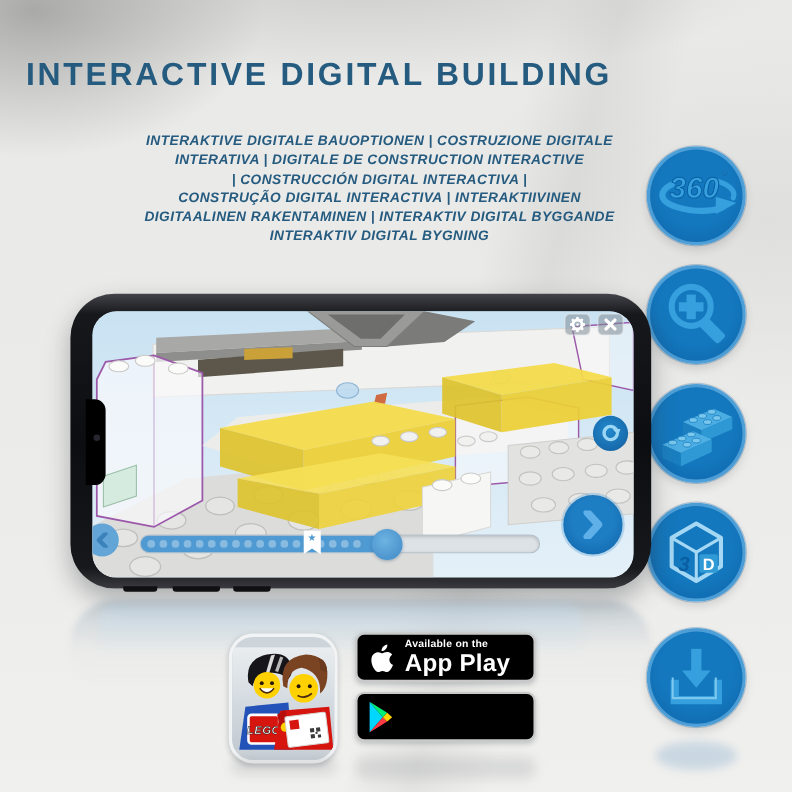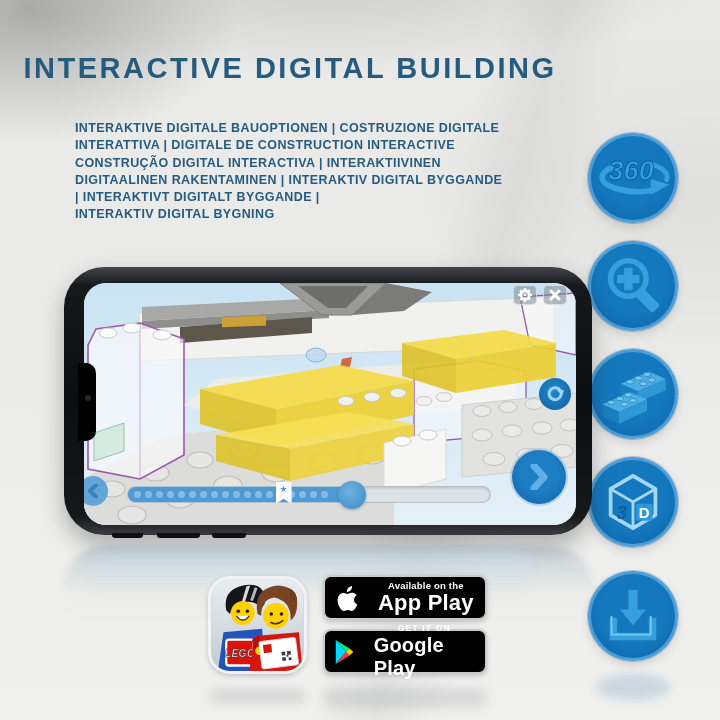--- a/index.html
+++ b/index.html
@@ -13,22 +13,22 @@
       linear-gradient(105deg, transparent 55%, rgba(150,152,150,.14) 62%, transparent 70%),
       radial-gradient(ellipse 420px 240px at 700px 200px, rgba(214,214,212,.55), transparent 70%),
       linear-gradient(#e9e9e7 0%, #ebebe9 55%, #f0f0ee 100%);
   }
   
   .title{
     position:absolute;top:52px;left:0;width:580px;text-align:center;
     font-size:29px;font-weight:bold;letter-spacing:2.5px;color:#265b80;
   }
   .subtitle{
-    position:absolute;top:120px;left:75px;width:540px;
-    font-size:12.5px;font-weight:bold;letter-spacing:.4px;line-height:17.3px;color:#265b80;
+    position:absolute;top:120px;left:75px;width:540px;text-align:center;
+    font-size:12.5px;font-weight:bold;letter-spacing:.4px;line-height:17.3px;color:#265b80;font-style:italic;
   }
   
   .fcircle{
     position:absolute;left:588px;width:90px;height:90px;border-radius:50%;
     background:radial-gradient(circle at 50% 42%, #1478be 52%, #0d63a8 100%);
     border:3px solid rgba(125,195,240,.55);
     box-sizing:border-box;
     box-shadow:0 0 0 1px rgba(10,80,140,.25), 0 4px 8px rgba(60,70,80,.18);
   }
   .fcircle svg{position:absolute;left:0;top:0;width:84px;height:84px;}
@@ -98,51 +98,51 @@
   .phone-refl-screen{
     position:absolute;left:90px;top:548px;width:440px;height:55px;border-radius:18px;
     background:linear-gradient(180deg, rgba(205,225,240,.6), rgba(235,240,244,0) 85%);
     filter:blur(4px);
   }
   .refl{position:absolute;background:rgba(60,65,72,.12);filter:blur(5px);border-radius:10px;}
   .refl-circle{position:absolute;left:596px;top:674px;width:74px;height:26px;border-radius:50%;
     background:rgba(13,96,166,.16);filter:blur(4px);}
   
   .lego-app{
-    position:absolute;left:208px;top:576px;width:99px;height:98px;border-radius:22px;
+    position:absolute;left:208px;top:576px;width:99px;height:118px;border-radius:22px;
     overflow:hidden;border:3px solid #f2f3f4;box-sizing:border-box;
     box-shadow:0 2px 5px rgba(60,70,80,.25);background:#cdd4da;
   }
   .lego-app svg{width:100%;height:100%;display:block;}
   .store-badge{
     position:absolute;left:323px;width:164px;height:45px;border-radius:8px;
     background:#000;border:2px solid #c9c9c9;box-sizing:border-box;
     display:flex;align-items:center;padding:0 10px 0 9px;color:#fff;
     box-shadow:0 2px 5px rgba(60,70,80,.25);
   }
   .badge-appstore{top:575px;}
   .badge-gplay{top:629px;}
-  .store-badge .btxt{margin-left:19px;display:flex;flex-direction:column;justify-content:center;align-items:center;}
+  .store-badge .btxt{margin-left:9px;display:flex;flex-direction:column;justify-content:center;}
   .as-tagline{font-size:9.5px;font-weight:bold;letter-spacing:.2px;line-height:11px;}
   .as-name{font-size:22px;font-weight:bold;line-height:24px;letter-spacing:.2px;}
   .gp-tagline{font-size:8.5px;font-weight:bold;letter-spacing:1.2px;line-height:11px;}
   .gp-name{font-size:20px;font-weight:bold;line-height:23px;letter-spacing:.2px;}
 </style>
 </head>
 <body>
 
 <div class="canvas">
 
   <div class="title">INTERACTIVE DIGITAL BUILDING</div>
   <div class="subtitle">
     <div>INTERAKTIVE DIGITALE BAUOPTIONEN | COSTRUZIONE DIGITALE</div>
-    <div>INTERATTIVA | DIGITALE DE CONSTRUCTION INTERACTIVE</div>
+    <div>INTERATIVA | DIGITALE DE CONSTRUCTION INTERACTIVE</div>
+    <div>| CONSTRUCCIÓN DIGITAL INTERACTIVA |</div>
     <div>CONSTRUÇÃO DIGITAL INTERACTIVA | INTERAKTIIVINEN</div>
     <div>DIGITAALINEN RAKENTAMINEN | INTERAKTIV DIGITAL BYGGANDE</div>
-    <div>| INTERAKTIVT DIGITALT BYGGANDE |</div>
     <div>INTERAKTIV DIGITAL BYGNING</div>
   </div>
 
   <div class="phone-refl"></div>
   <div class="phone-refl-screen"></div>
 
   <div class="fcircle" style="top:133px;">
     <svg viewBox="0 0 90 90">
       <path d="M 63,30 C 76,33 84,40 81,47" fill="none" stroke="#35a0dd" stroke-width="5" stroke-linecap="round"></path>
       <path d="M 21,34 C 9,40 7,50 26,56 C 42,61 60,61 71,56" fill="none" stroke="#35a0dd" stroke-width="6" stroke-linecap="round"></path>
@@ -432,22 +432,18 @@
     </div>
   </div>
 
   <div class="store-badge badge-gplay">
     <svg width="24" height="28" viewBox="0 0 24 28">
       <polygon points="2,0 14,14 2,28" fill="#00d7fe"></polygon>
       <polygon points="2,0 18,10 14,14" fill="#00f076"></polygon>
       <polygon points="2,28 18,18 14,14" fill="#ff3a44"></polygon>
       <polygon points="14,14 18,10 22.5,14 18,18" fill="#ffd500"></polygon>
     </svg>
-    <div class="btxt">
-      <span class="gp-tagline">GET IT ON</span>
-      <span class="gp-name">Google Play</span>
-    </div>
   </div>
 
   <div class="refl" style="left:323px;top:688px;width:164px;height:20px;"></div>
   <div class="refl" style="left:210px;top:688px;width:96px;height:16px;"></div>
 
 </div>
 
 </body></html>

